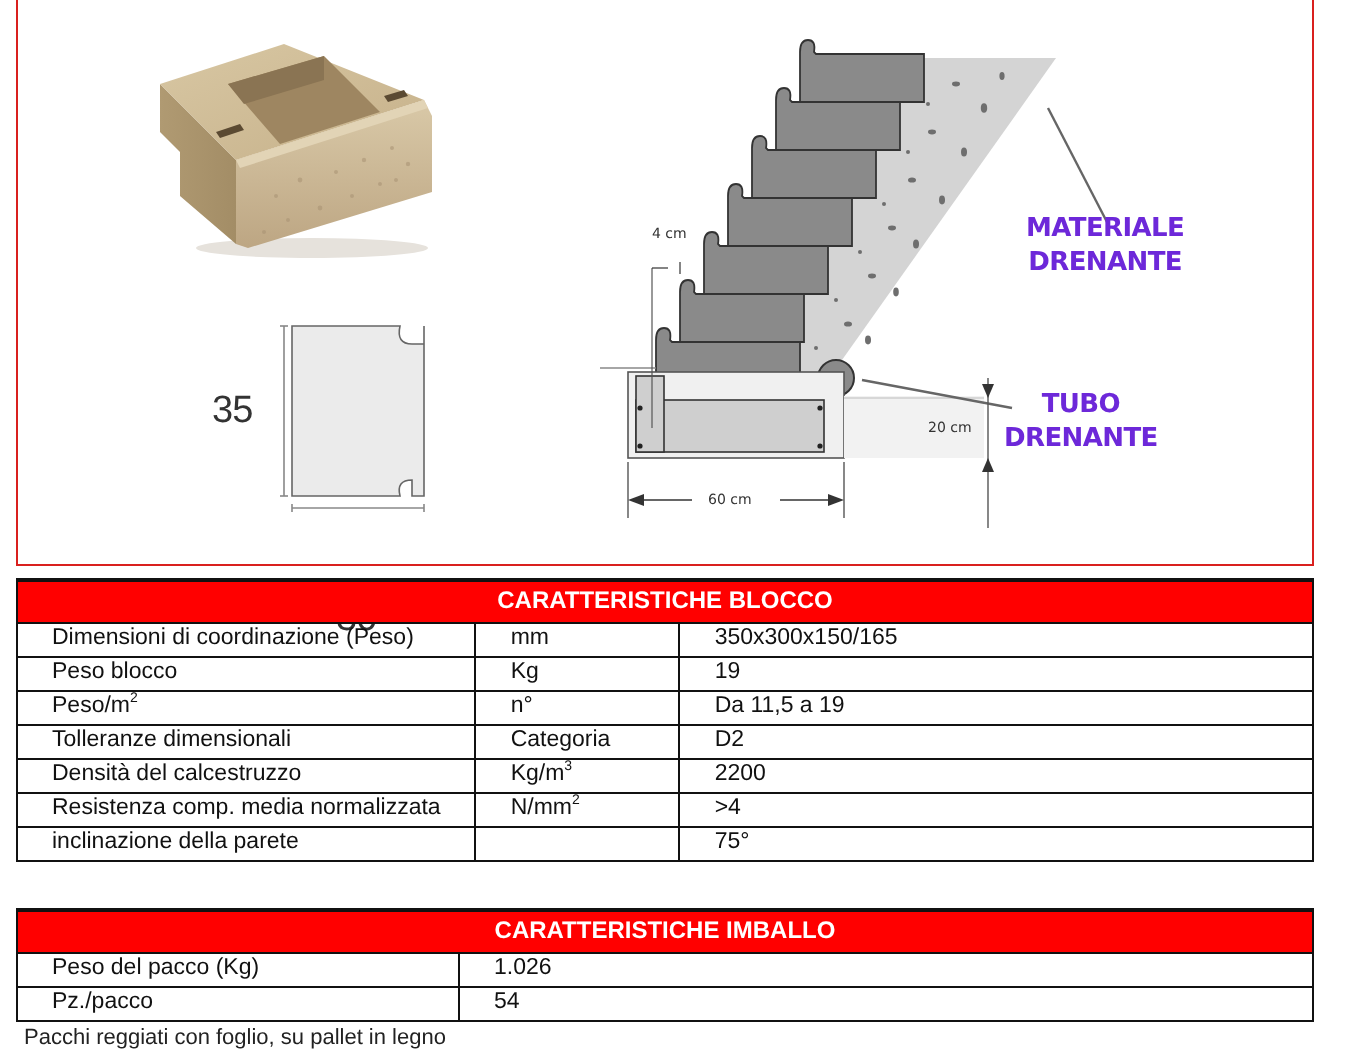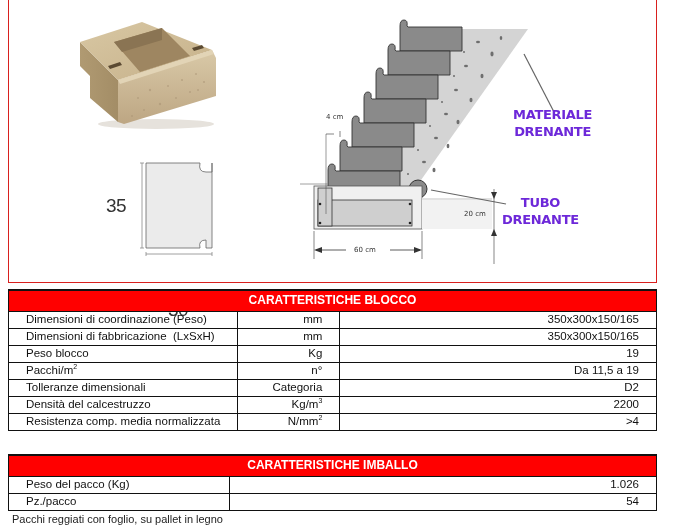--- a/index.html
+++ b/index.html
@@ -26,21 +26,21 @@
   
   table.spec {
     position: absolute; left: 8px; border-collapse: collapse; width: 649px;
     font-family: "Liberation Sans", sans-serif; font-size: 11.5px;
   }
   table.spec td { border: 1.3px solid #111; height: 17px; padding: 0 17px; line-height: 15px; white-space: nowrap; }
   table.spec td.head {
     background: #ff0000; color: #fff; font-weight: bold; text-align: center; height: 21px; font-size: 12px;
     border-top: 2px solid #111;
   }
-  table.spec td.c { text-align: right; }
+  table.spec td.c { text-align: left; }
   sup { font-size: 7px; vertical-align: 5px; line-height: 0; }
 
   .footnote { position: absolute; left: 12px; top: 513px; font-size: 11px; color: #222; font-family: "Liberation Sans", sans-serif; }
 </style>
 </head>
 <body>
 
 <div class="top-frame"></div>
 
 <svg class="block-photo" viewBox="0 0 142 112">
@@ -189,48 +189,48 @@
   <tbody>
       <tr>
         <td class="head" colspan="3">CARATTERISTICHE BLOCCO</td>
       </tr>
   <tr>
     <td>Dimensioni di coordinazione (Peso)</td>
     <td class="c">mm</td>
     <td class="c">350x300x150/165</td>
   </tr>
   <tr>
-    <td style="white-space:pre;">Dimensioni di fabbricazione  (LxSxH)</td>
-    <td class="c">mm</td>
-    <td class="c">350x300x150/165</td>
-  </tr>
-  <tr>
     <td>Peso blocco</td>
     <td class="c">Kg</td>
     <td class="c">19</td>
   </tr>
   <tr>
-    <td><span>Pacchi/m</span><sup>2</sup></td>
+    <td><span>Peso/m</span><sup>2</sup></td>
     <td class="c">n°</td>
     <td class="c">Da 11,5 a 19</td>
   </tr>
   <tr>
     <td>Tolleranze dimensionali</td>
     <td class="c">Categoria</td>
     <td class="c">D2</td>
   </tr>
   <tr>
     <td>Densità del calcestruzzo</td>
     <td class="c"><span>Kg/m</span><sup>3</sup></td>
     <td class="c">2200</td>
   </tr>
   <tr>
     <td>Resistenza comp. media normalizzata</td>
     <td class="c"><span>N/mm</span><sup>2</sup></td>
     <td class="c">&gt;4</td>
+  </tr>
+  <tr>
+    <td>inclinazione della parete</td>
+    <td class="c"></td>
+    <td class="c">75°</td>
   </tr>
 </tbody>
   </table>
 
 <table class="spec" style="top:454px;">
   <colgroup>
       <col style="width:221px">
       <col>
     </colgroup>
   <tbody>

